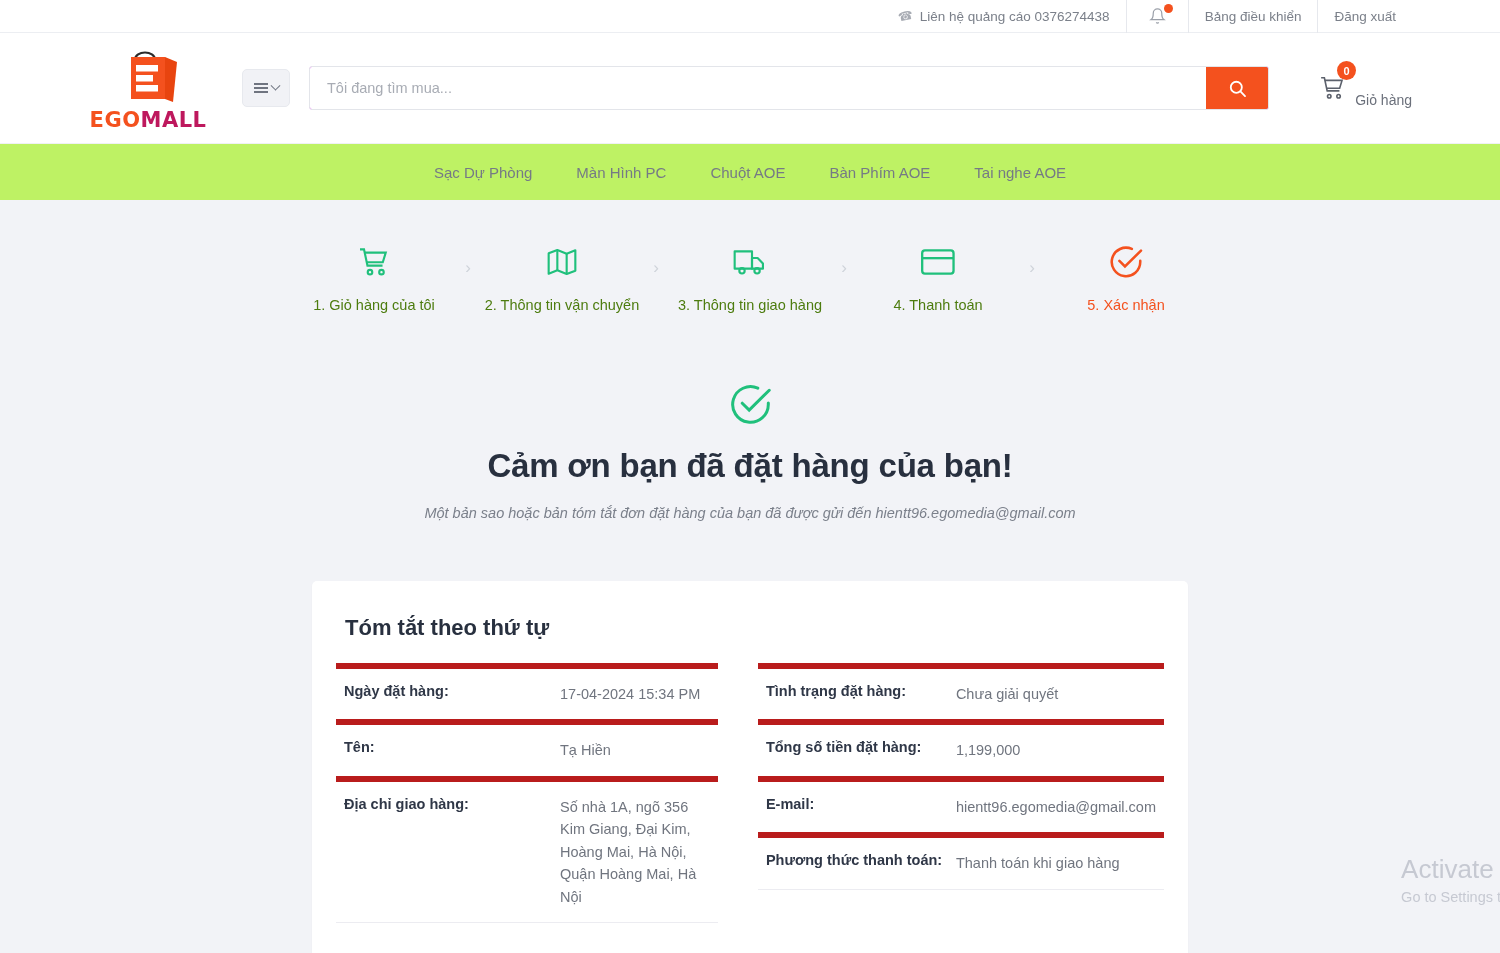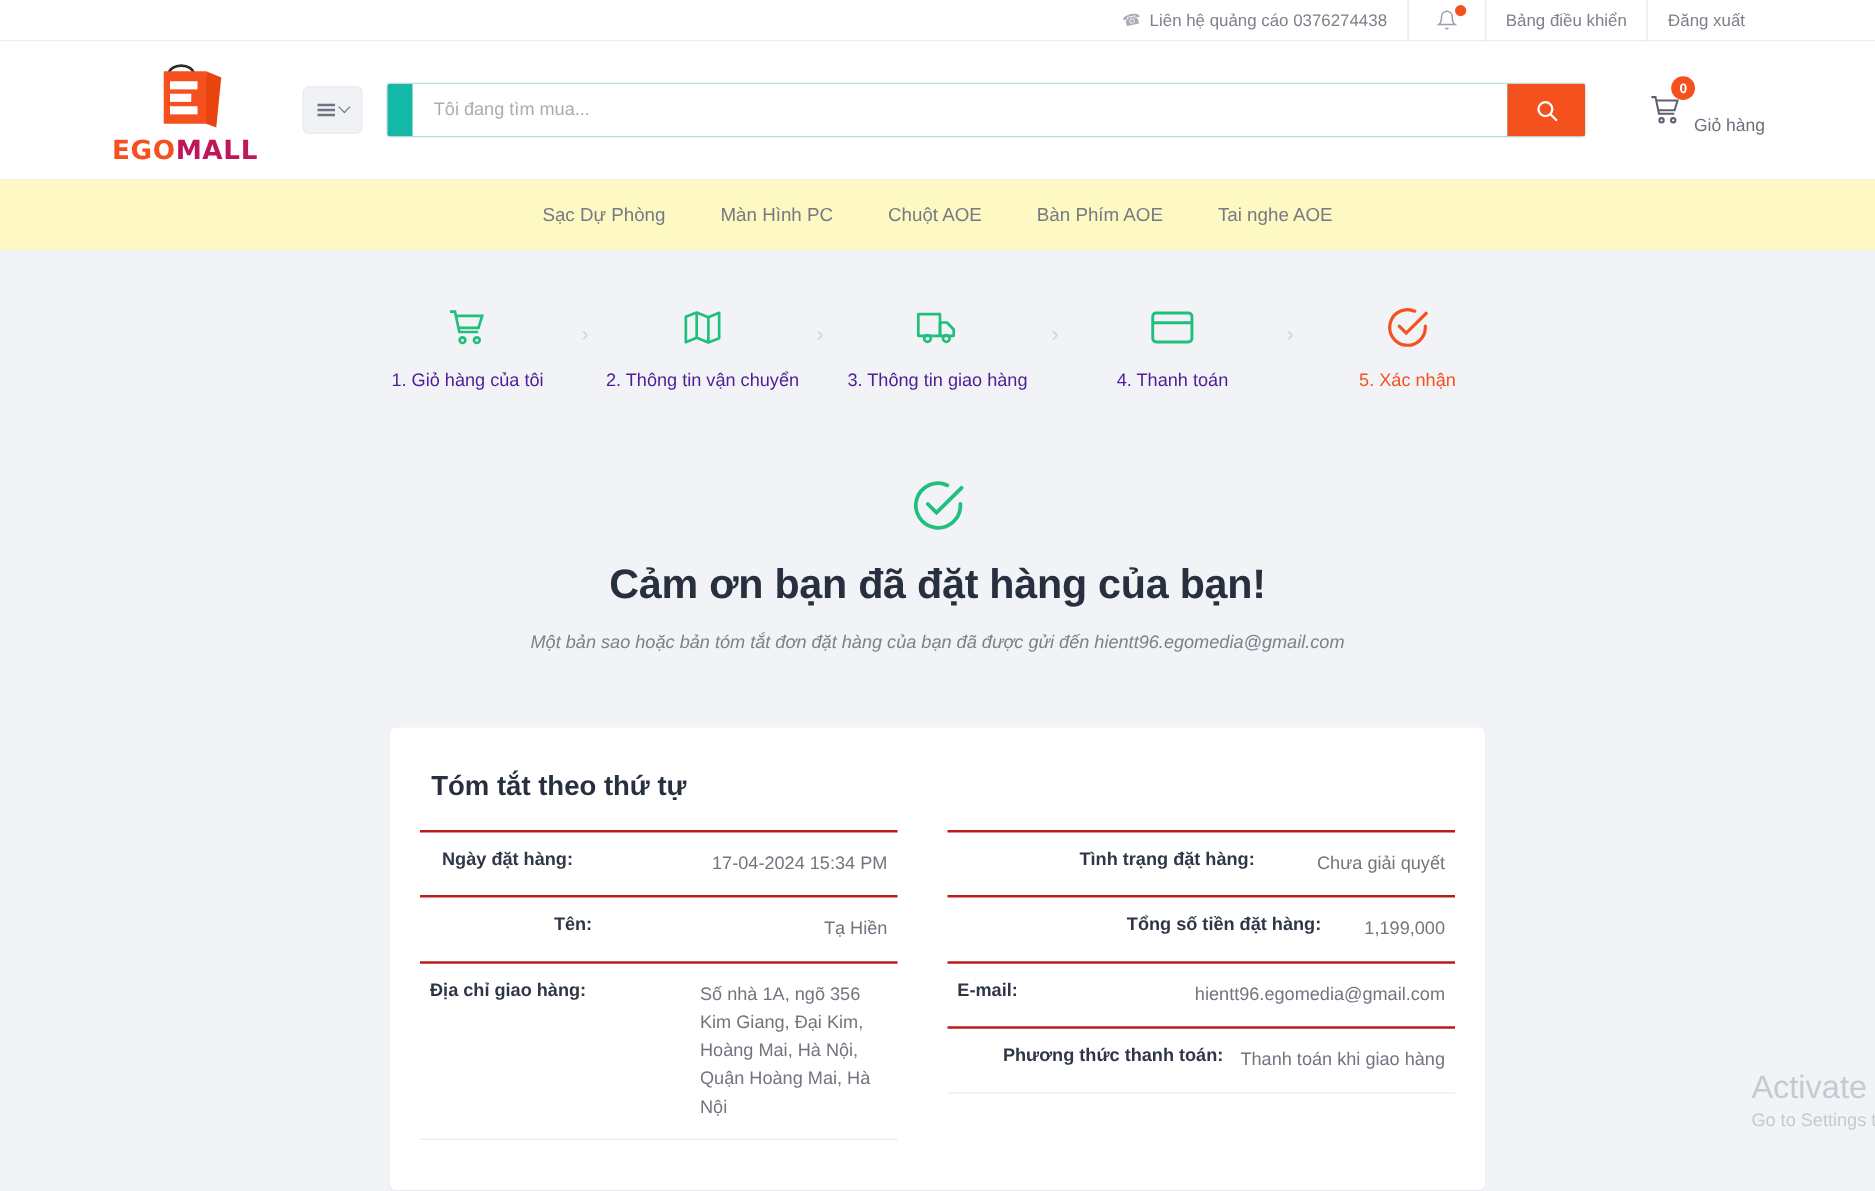--- a/index.html
+++ b/index.html
@@ -116,22 +116,21 @@
   }
 
   .search-wrap {
     flex: 1;
     max-width: 982px;
     height: 44px;
     display: flex;
     border: 1px solid #e3e5ea;
     border-radius: 3px;
     overflow: hidden;
-    background: #14b8a6;
-    padding-left: 20px;
+    background: #d946ef;
   }
   .search-input {
     flex: 1;
     border: none;
     outline: none;
     padding: 0 17px;
     font-size: 14.5px;
     color: #3d4250;
     font-family: "Liberation Sans", sans-serif;
   }
@@ -172,21 +171,21 @@
   .cart-label {
     margin-left: 8px;
     margin-top: 24px;
     font-size: 14px;
     color: #6b707b;
   }
 
   
   .nav {
     height: 56px;
-    background: #fef9c3;
+    background: #bef264;
     display: flex;
     align-items: center;
     justify-content: center;
     gap: 0px;
   }
   .nav-item {
     font-size: 15px;
     color: #757a85;
     padding: 0 22px;
     cursor: pointer;
@@ -209,21 +208,21 @@
     flex-direction: column;
     align-items: center;
   }
   .step-ico { height: 40px; display: flex; align-items: center; justify-content: center; }
   .step-label {
     margin-top: 13px;
     font-size: 14.5px;
     text-align: center;
     line-height: 1.45;
   }
-  .step.done .step-label { color: #4c1d95; }
+  .step.done .step-label { color: #4d7c0f; }
   .step.active .step-label { color: #f4511e; }
   .step-arrow {
     width: 22px;
     margin-top: 16px;
     color: #cfd3da;
     font-size: 17px;
     text-align: center;
   }
 
   
@@ -261,24 +260,23 @@
     padding-left: 9px;
     margin-bottom: 22px;
   }
   .card-cols {
     display: flex;
     gap: 40px;
   }
   .col { flex: 1; }
   .row {
     display: flex;
-    border-top: 2px solid #b91c1c;
+    border-top: 6px solid #b91c1c;
     padding: 14px 8px;
     align-items: flex-start;
-    justify-content: flex-end;
   }
   .row:last-child { border-bottom: 1px solid #ececf1; }
   .row-label {
     width: 216px;
     flex-shrink: 0;
     font-size: 14.5px;
     font-weight: bold;
     color: #2f3747;
   }
   .row-value {

